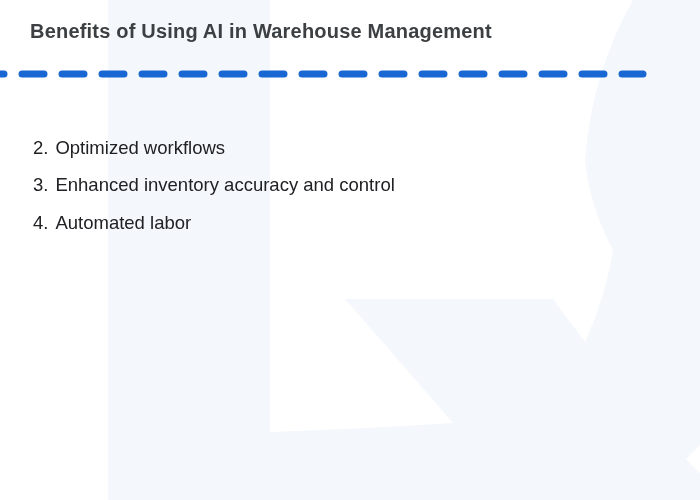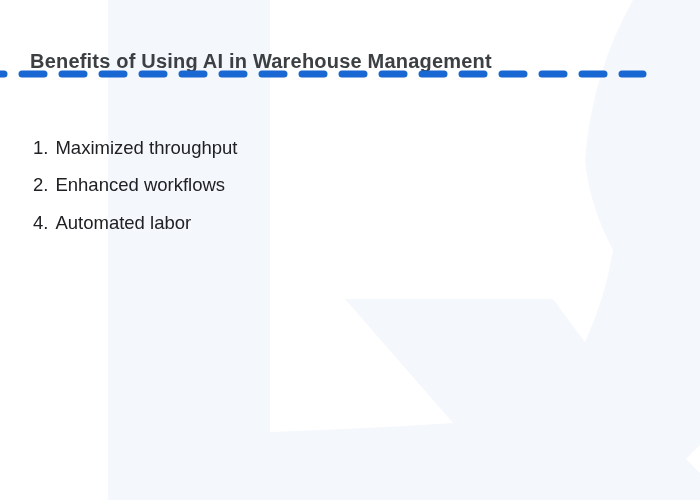--- a/index.html
+++ b/index.html
@@ -20,21 +20,21 @@
     position: absolute;
     left: 0;
     top: 0;
     width: 700px;
     height: 500px;
     pointer-events: none;
   }
   .page-title {
     position: absolute;
     left: 30px;
-    top: 50px;
+    top: 20px;
     font-size: 20px;
     font-weight: 600;
     letter-spacing: 0.2px;
     color: #3c4043;
     white-space: nowrap;
   }
   .divider-svg {
     position: absolute;
     left: 0;
     top: 67px;
@@ -73,23 +73,23 @@
   </svg>
 
   <div class="page-title">Benefits of Using AI in Warehouse Management</div>
 
   <svg class="divider-svg" viewBox="0 0 700 14" aria-hidden="true">
     <line x1="-18" y1="7" x2="643" y2="7" stroke-width="7" stroke-linecap="round" stroke-dasharray="22 18" stroke="#1967d2"></line>
   </svg>
 
   <div class="benefits-list">
     <div class="benefit-item">
-      <span class="benefit-number">1.</span><span>Maximized throughput</span>
+      <span class="benefit-number">2.</span><span>Optimized workflows</span>
     </div>
     <div class="benefit-item">
-      <span class="benefit-number">2.</span><span>Enhanced workflows</span>
+      <span class="benefit-number">3.</span><span>Enhanced inventory accuracy and control</span>
     </div>
     <div class="benefit-item">
       <span class="benefit-number">4.</span><span>Automated labor</span>
     </div>
   </div>
 
 </div>
 
 </body></html>

